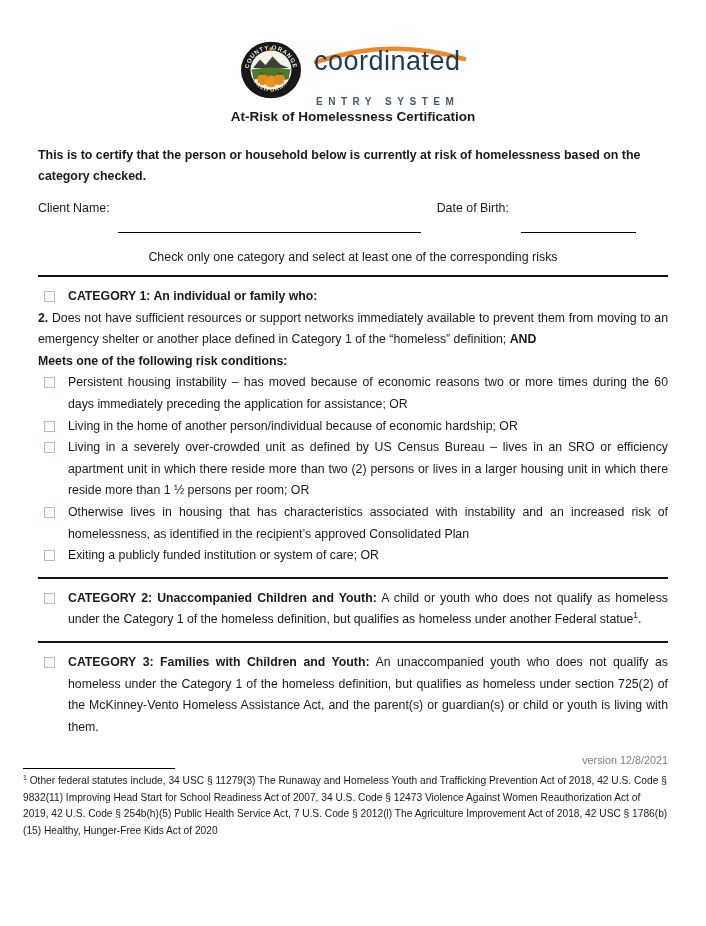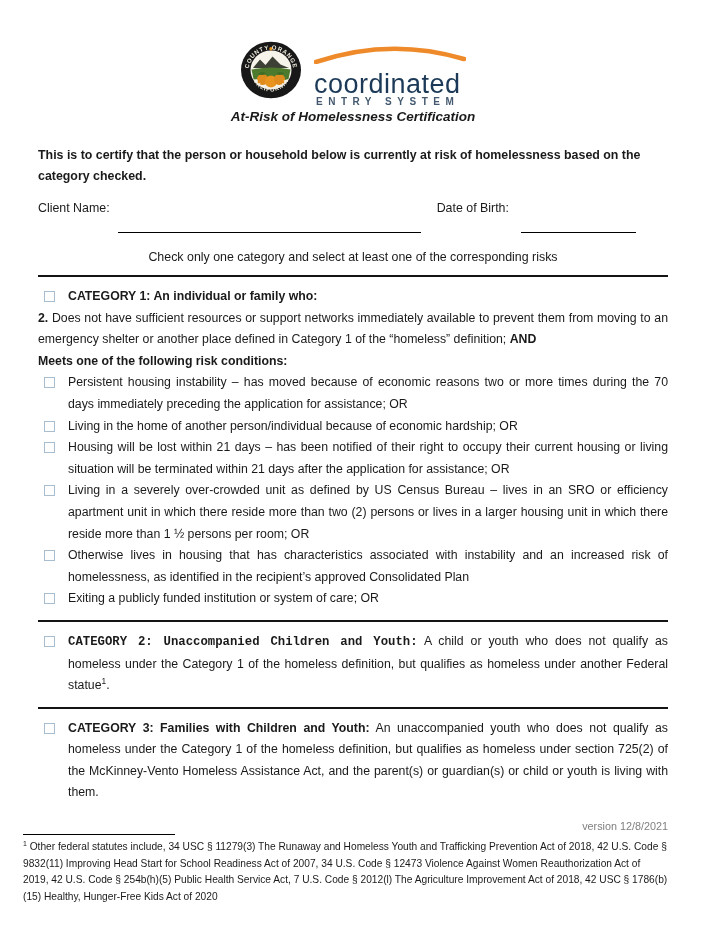--- a/index.html
+++ b/index.html
@@ -12,25 +12,25 @@
     font-family: "Liberation Sans", "DejaVu Sans", sans-serif;
     box-sizing: border-box;
     padding: 40px 38px 0 38px;
     overflow: hidden;
     font-size: 12.3px;
   }
   
   .logo-row { display:flex; justify-content:center; align-items:center; gap:12px; height:60px; }
   .ces { position:relative; width:152px; height:56px; margin-top:4px; }
   .ces .arc { position:absolute; top:0; left:0; }
-  .ces .word { position:absolute; top:27px; left:0; width:100%;
+  .ces .word { position:absolute; top:4px; left:0; width:100%;
                font-size:27px; line-height:27px; color:#1c3a57; letter-spacing:0.5px; }
   .ces .sub  { position:absolute; top:52px; left:2px; font-size:10px; letter-spacing:5.5px;
                color:#44596f; font-weight:bold; }
-  .doc-title { text-align:center; font-weight:bold; font-size:13.5px; margin-top:9px;font-style:italic; }
+  .doc-title { text-align:center; font-weight:bold; font-size:13.5px; margin-top:9px; }
   
   .intro { font-weight:bold; font-size:12.4px; line-height:21px; margin-top:21px; }
   .fields { display:flex; height:33px; margin-top:13px; }
   .fields .lbl { font-size:12.4px; padding-top:1px; }
   .fill-line { border-bottom:1.7px solid #000; align-self:flex-end; }
   .name-line { width:303px; margin-left:8px; margin-right:16px; }
   .dob-line  { width:115px; margin-left:12px; }
   .instruction { text-align:center; font-weight:normal; font-size:12.4px; margin-top:17px; }
   
   .rule { border:0; border-top:2.6px solid #141414; margin:0; }
@@ -107,29 +107,25 @@
   <div class="cat">
     <div class="chkline">
       <span class="checkbox"></span>
       <span><span style="font-weight: bold;">CATEGORY 1: An individual or family who:</span></span>
     </div>
     <p class="plain"><span style="font-weight: bold;">2.</span><span> Does not have sufficient resources or support networks immediately available to prevent them from moving to an emergency shelter or another place defined in Category 1 of the “homeless” definition; </span><span style="font-weight: bold;">AND</span></p>
     <p class="plain"><span style="font-weight: bold;">Meets one of the following risk conditions:</span></p>
     <ul class="risks">
       <li class="chkline just">
         <span class="checkbox"></span>
-        <span>Persistent housing instability – has moved because of economic reasons two or more times during the 70 days immediately preceding the application for assistance; OR</span>
+        <span>Persistent housing instability – has moved because of economic reasons two or more times during the 60 days immediately preceding the application for assistance; OR</span>
       </li>
       <li class="chkline just">
         <span class="checkbox"></span>
         <span>Living in the home of another person/individual because of economic hardship; OR</span>
-      </li>
-      <li class="chkline just">
-        <span class="checkbox"></span>
-        <span>Housing will be lost within 21 days – has been notified of their right to occupy their current housing or living situation will be terminated within 21 days after the application for assistance; OR</span>
       </li>
       <li class="chkline just">
         <span class="checkbox"></span>
       </li>
       <li class="chkline just">
         <span class="checkbox"></span>
         <span>Living in a severely over-crowded unit as defined by US Census Bureau –  lives in an SRO or efficiency apartment unit in which there reside more than two (2) persons or lives in a larger housing unit in which there reside more than 1 ½ persons per room; OR</span>
       </li>
       <li class="chkline just">
         <span class="checkbox"></span>
@@ -140,21 +136,21 @@
         <span>Exiting a publicly funded institution or system of care; OR</span>
       </li>
     </ul>
   </div>
 
   <hr class="rule">
 
   <div class="cat">
     <div class="chkline just">
       <span class="checkbox"></span>
-      <span><span style="font-weight: bold; font-family: Liberation Mono, monospace;">CATEGORY 2: Unaccompanied Children and Youth:</span><span> A child or youth who does not qualify as homeless under the Category 1 of the homeless definition, but qualifies as homeless under another Federal statue</span><sup>1</sup><span>.</span></span>
+      <span><span style="font-weight: bold;">CATEGORY 2: Unaccompanied Children and Youth:</span><span> A child or youth who does not qualify as homeless under the Category 1 of the homeless definition, but qualifies as homeless under another Federal statue</span><sup>1</sup><span>.</span></span>
     </div>
   </div>
 
   <hr class="rule">
 
   <div class="cat">
     <div class="chkline just">
       <span class="checkbox"></span>
       <span><span style="font-weight: bold;">CATEGORY 3: Families with Children and Youth:</span><span> An unaccompanied youth who does not qualify as homeless under the Category 1 of the homeless definition, but qualifies as homeless under section 725(2) of the McKinney-Vento Homeless Assistance Act, and the parent(s) or guardian(s) or child or youth is living with them.</span></span>
     </div>

